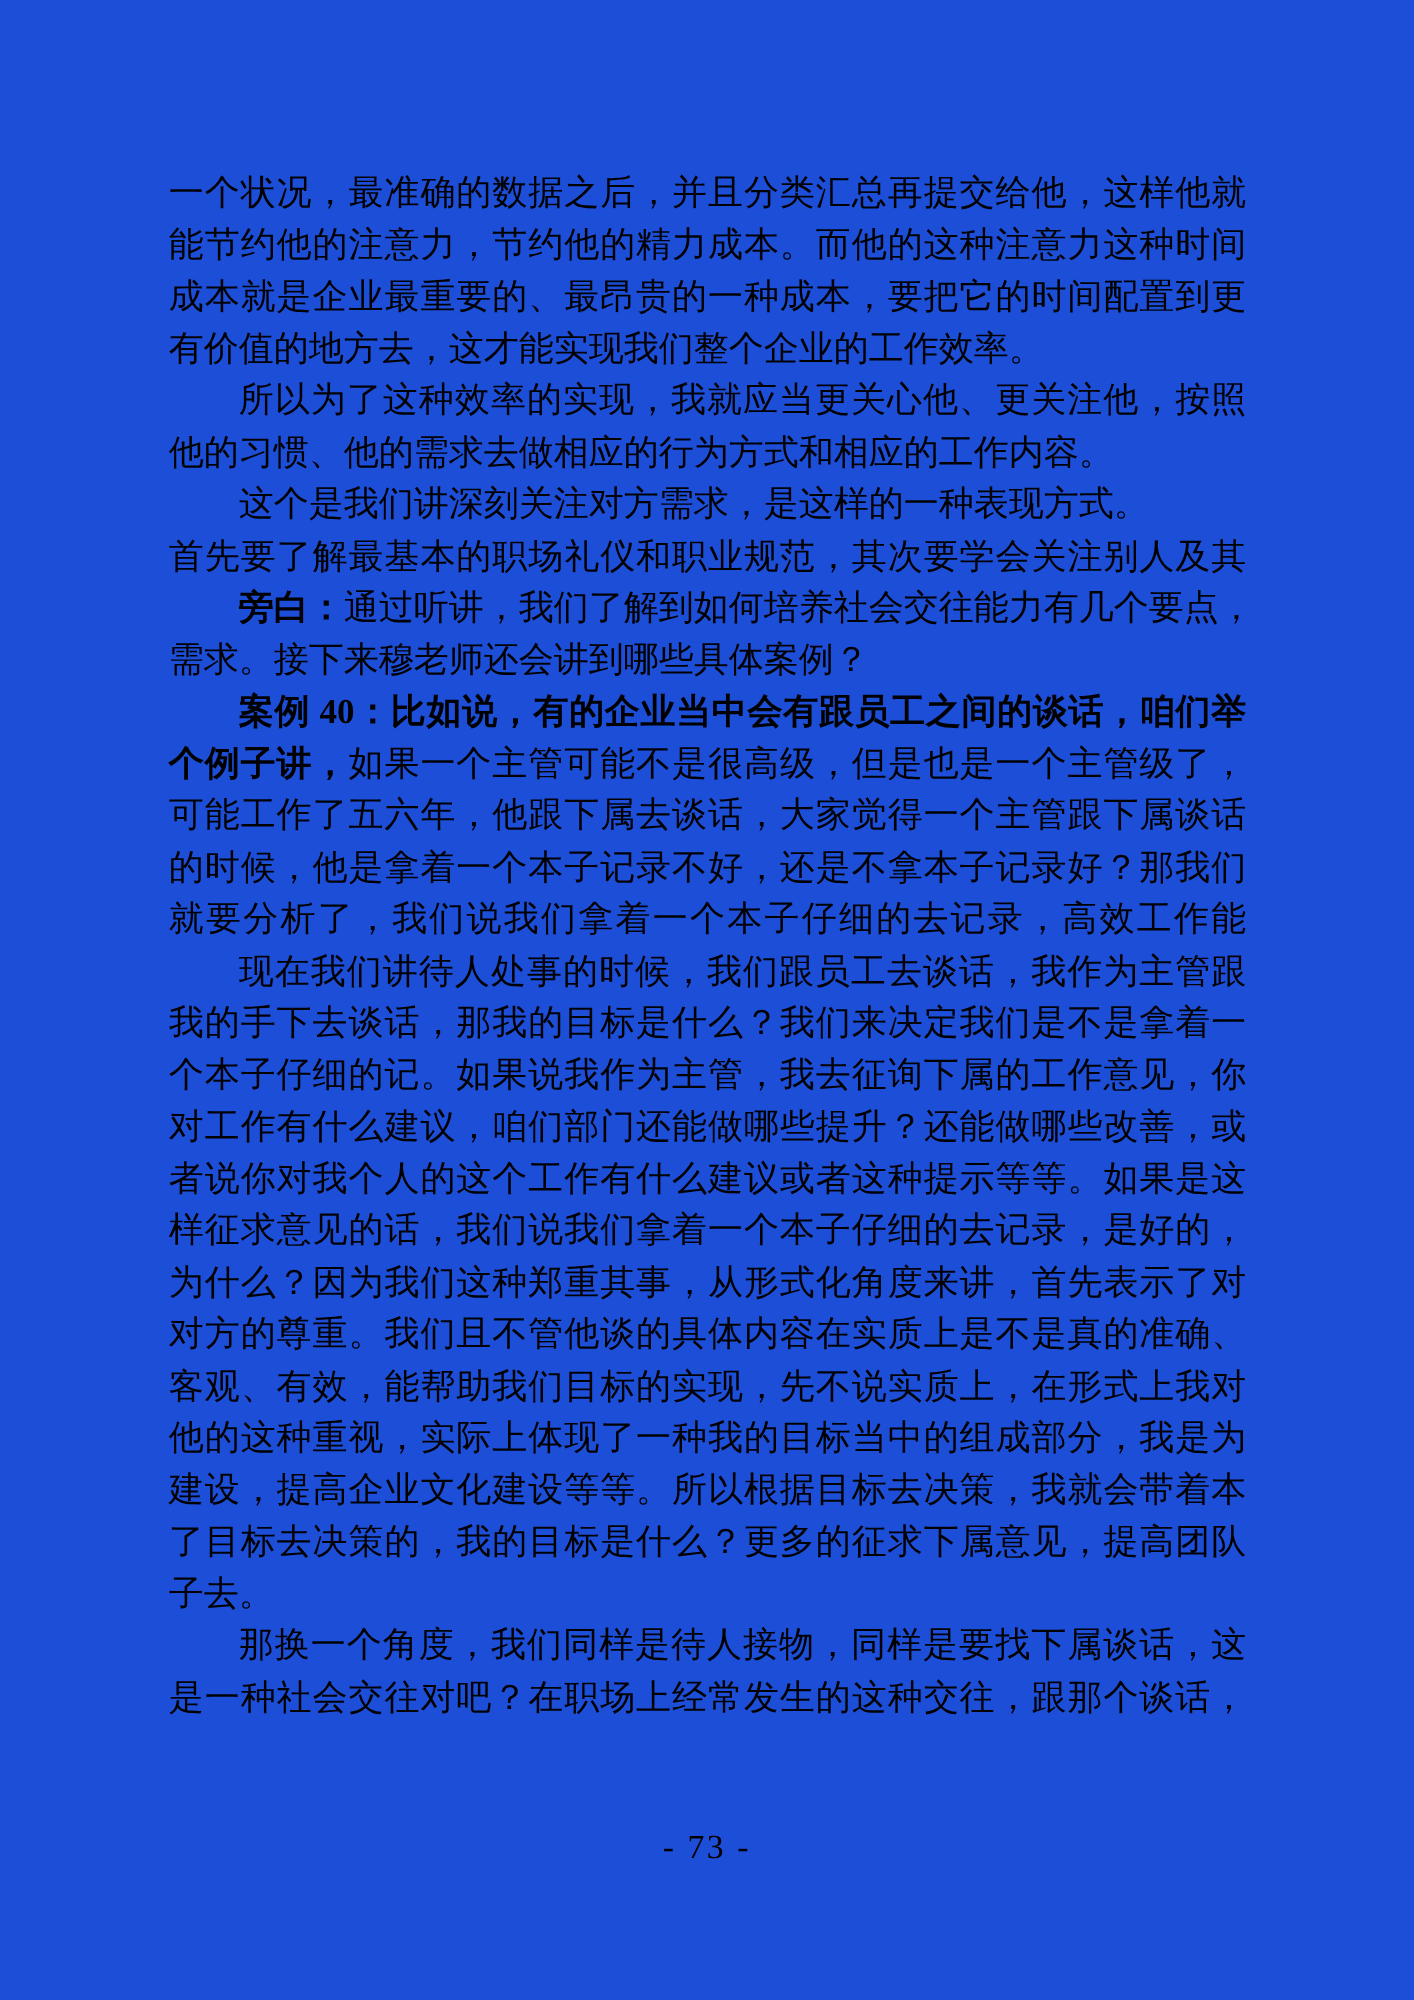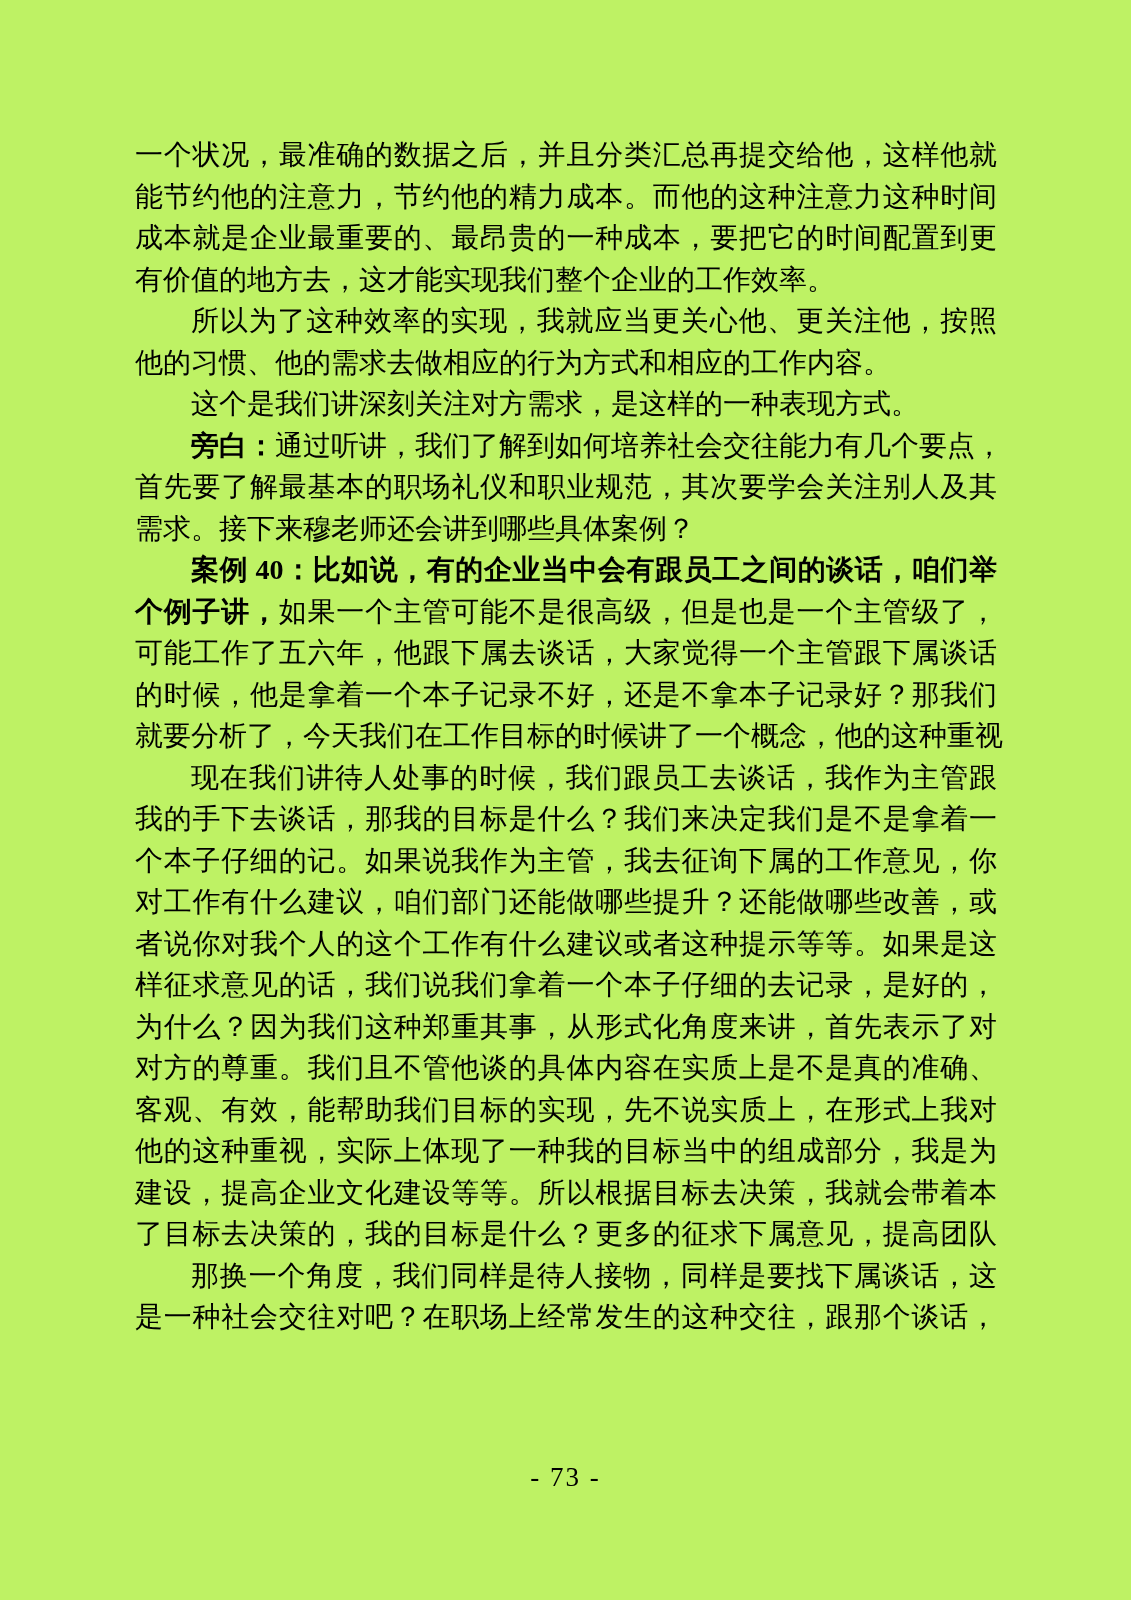--- a/index.html
+++ b/index.html
@@ -5,21 +5,21 @@
   html, body {
     margin: 0;
     padding: 0;
     background: #e8e8e8;
   }
   .page {
     position: relative;
     width: 1131px;
     height: 1600px;
     margin: 0 auto;
-    background: #bef264;
+    background: #1d4ed8;
     overflow: hidden;
     font-family: "Liberation Serif", "DejaVu Serif", serif;
     color: #000000;
   }
   .text-body {
     position: absolute;
     left: 135px;
     top: 134px;
     width: 862px;
     font-size: 28px;
@@ -55,37 +55,38 @@
 
 <div class="page">
   <div class="text-body">
       <div class="line"><span class="seg">一个状况，最准确的数据之后，并且分类汇总再提交给他，这样他就</span></div>
       <div class="line"><span class="seg">能节约他的注意力，节约他的精力成本。而他的这种注意力这种时间</span></div>
       <div class="line"><span class="seg">成本就是企业最重要的、最昂贵的一种成本，要把它的时间配置到更</span></div>
       <div class="line no-fill"><span class="seg">有价值的地方去，这才能实现我们整个企业的工作效率。</span></div>
       <div class="line indent"><span class="seg">所以为了这种效率的实现，我就应当更关心他、更关注他，按照</span></div>
       <div class="line no-fill"><span class="seg">他的习惯、他的需求去做相应的行为方式和相应的工作内容。</span></div>
       <div class="line indent no-fill"><span class="seg">这个是我们讲深刻关注对方需求，是这样的一种表现方式。</span></div>
+      <div class="line"><span class="seg">首先要了解最基本的职场礼仪和职业规范，其次要学会关注别人及其</span></div>
       <div class="line indent"><span class="seg bold">旁白：</span><span class="seg">通过听讲，我们了解到如何培养社会交往能力有几个要点，</span></div>
-      <div class="line"><span class="seg">首先要了解最基本的职场礼仪和职业规范，其次要学会关注别人及其</span></div>
       <div class="line no-fill"><span class="seg">需求。接下来穆老师还会讲到哪些具体案例？</span></div>
       <div class="line indent"><span class="seg bold">案例 40：比如说，有的企业当中会有跟员工之间的谈话，咱们举</span></div>
       <div class="line"><span class="seg bold">个例子讲，</span><span class="seg">如果一个主管可能不是很高级，但是也是一个主管级了，</span></div>
       <div class="line"><span class="seg">可能工作了五六年，他跟下属去谈话，大家觉得一个主管跟下属谈话</span></div>
       <div class="line"><span class="seg">的时候，他是拿着一个本子记录不好，还是不拿本子记录好？那我们</span></div>
-      <div class="line"><span class="seg">就要分析了，今天我们在工作目标的时候讲了一个概念，他的这种重视</span></div>
+      <div class="line"><span class="seg">就要分析了，我们说我们拿着一个本子仔细的去记录，高效工作能</span></div>
       <div class="line indent"><span class="seg">现在我们讲待人处事的时候，我们跟员工去谈话，我作为主管跟</span></div>
       <div class="line"><span class="seg">我的手下去谈话，那我的目标是什么？我们来决定我们是不是拿着一</span></div>
       <div class="line"><span class="seg">个本子仔细的记。如果说我作为主管，我去征询下属的工作意见，你</span></div>
       <div class="line"><span class="seg">对工作有什么建议，咱们部门还能做哪些提升？还能做哪些改善，或</span></div>
       <div class="line"><span class="seg">者说你对我个人的这个工作有什么建议或者这种提示等等。如果是这</span></div>
       <div class="line"><span class="seg">样征求意见的话，我们说我们拿着一个本子仔细的去记录，是好的，</span></div>
       <div class="line"><span class="seg">为什么？因为我们这种郑重其事，从形式化角度来讲，首先表示了对</span></div>
       <div class="line"><span class="seg">对方的尊重。我们且不管他谈的具体内容在实质上是不是真的准确、</span></div>
       <div class="line"><span class="seg">客观、有效，能帮助我们目标的实现，先不说实质上，在形式上我对</span></div>
       <div class="line"><span class="seg">他的这种重视，实际上体现了一种我的目标当中的组成部分，我是为</span></div>
       <div class="line"><span class="seg">建设，提高企业文化建设等等。所以根据目标去决策，我就会带着本</span></div>
       <div class="line"><span class="seg">了目标去决策的，我的目标是什么？更多的征求下属意见，提高团队</span></div>
+      <div class="line no-fill"><span class="seg">子去。</span></div>
       <div class="line indent"><span class="seg">那换一个角度，我们同样是待人接物，同样是要找下属谈话，这</span></div>
       <div class="line"><span class="seg">是一种社会交往对吧？在职场上经常发生的这种交往，跟那个谈话，</span></div>
     </div>
   <div class="footer">- 73 -</div>
 </div>
 
 </body></html>

